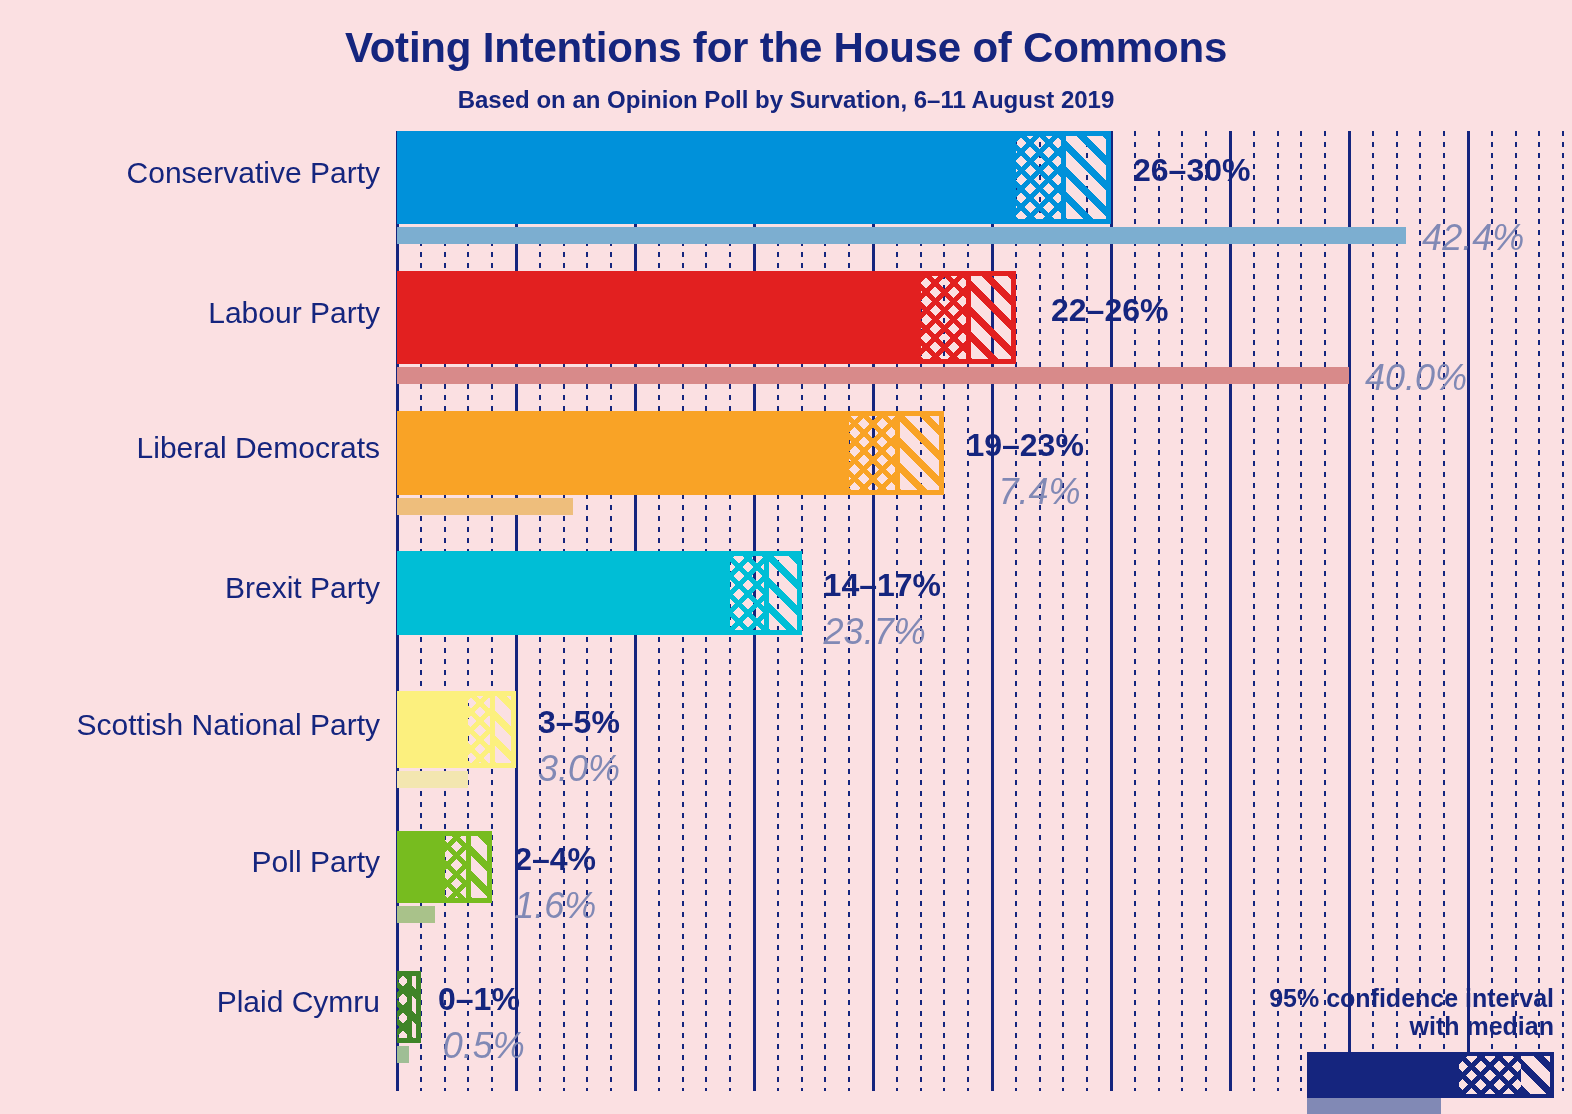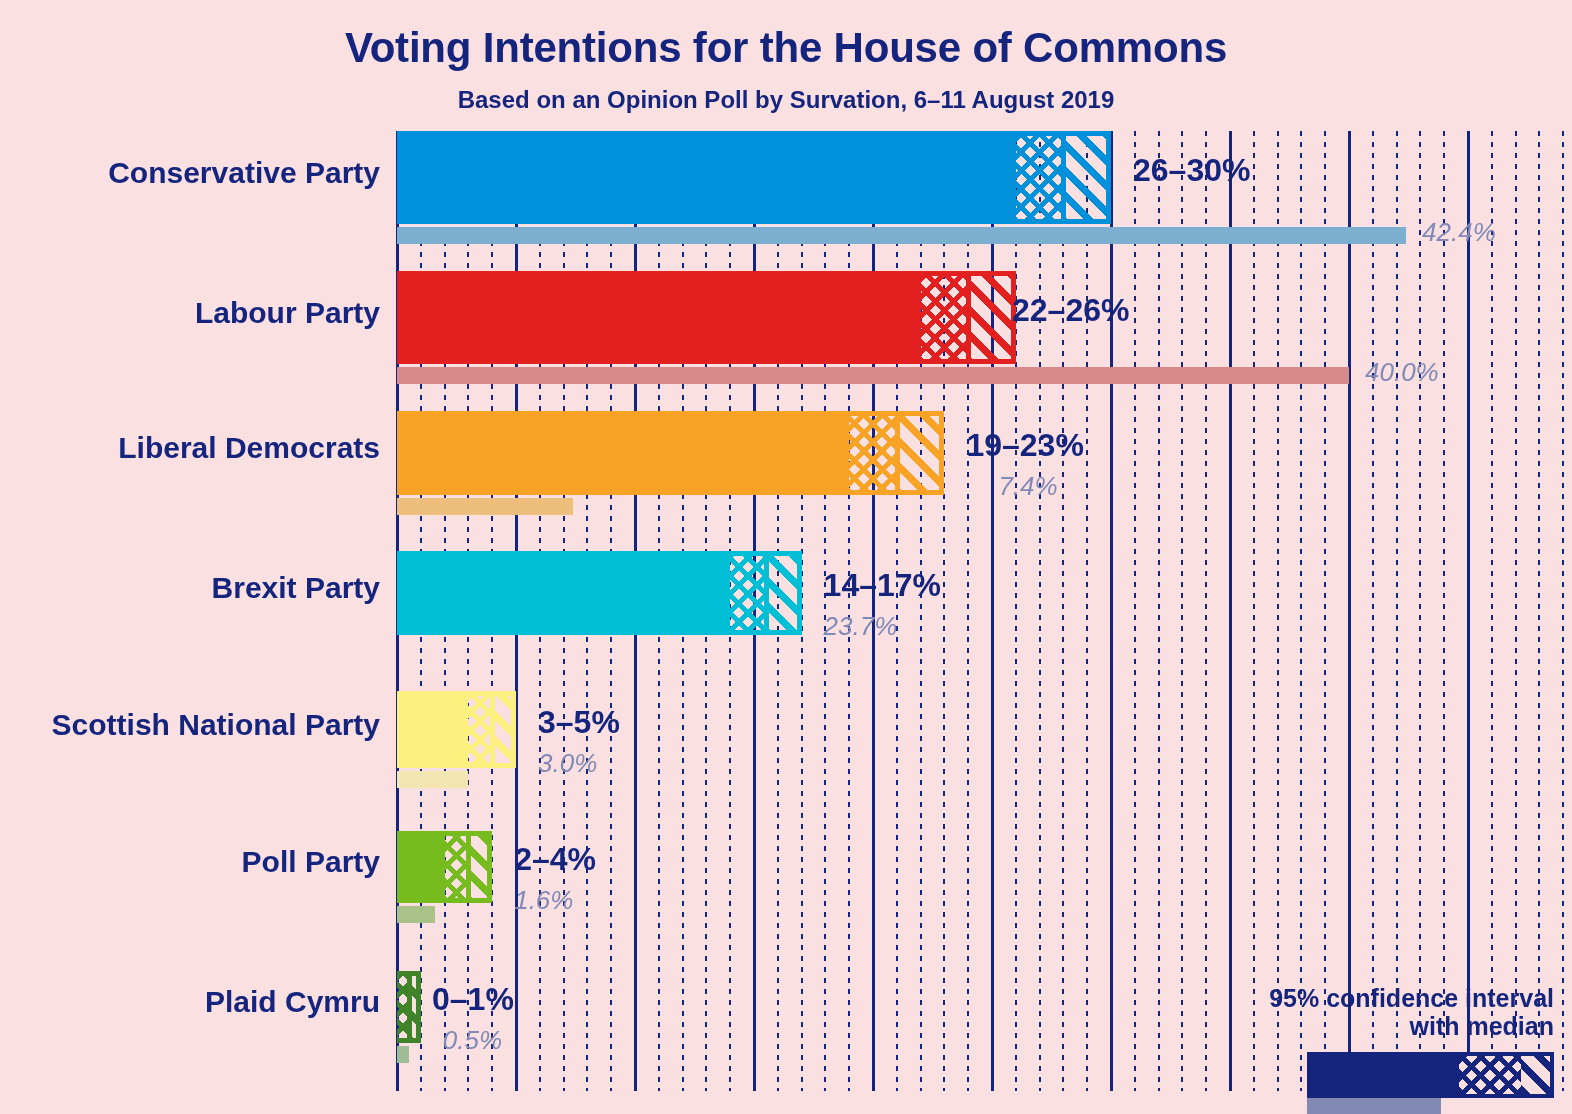--- a/index.html
+++ b/index.html
@@ -53,28 +53,28 @@
   .frame{position:absolute;top:0;height:100%;box-sizing:border-box;}
   .lastbar{position:absolute;left:0;height:17px;}
 
   .valtext{
     position:absolute;
     font-size:32px;font-weight:bold;color:#15257E;
     white-space:nowrap;
   }
   .lastval{
     position:absolute;
-    font-size:26px;font-style:italic;color:#8189B5;
+    font-size:36px;font-style:italic;color:#8189B5;
     white-space:nowrap;
   }
   .plabel{
     position:absolute;
     right:1192px;
     text-align:center;
-    font-size:30px;font-weight:bold;color:#15257E;
+    font-size:30px;font-weight:normal;color:#15257E;
     white-space:nowrap;
   }
 
   
   #legend{position:absolute;right:18px;bottom:12px;width:330px;}
   .legtext{
     text-align:right;font-size:25px;font-weight:bold;color:#15257E;
     line-height:1.12;
   }
   .legbarrow{position:relative;height:50px;margin-top:12px;}
@@ -159,21 +159,21 @@
         </div>
         <div class="row" style="top: 140px; left: 0px; width: 1175px; height: 118px;">
           <div class="lastbar" style="top: 96px; width: 952px; background: rgb(216, 138, 138);"></div>
           <div class="barwrap" style="width: 618.8px; height: 93px;">
             <div class="solid" style="width: 523.6px; background: rgb(226, 32, 32);"></div>
             <div class="median" style="left: 523.6px; width: 47.6px; background-image: repeating-linear-gradient(45deg, rgb(226, 32, 32) 0px, rgb(226, 32, 32) 5px, transparent 5px, transparent 13px), repeating-linear-gradient(-45deg, rgb(226, 32, 32) 0px, rgb(226, 32, 32) 5px, transparent 5px, transparent 13px);"></div>
             <div class="cihatch" style="left: 571.2px; width: 47.6px; background-image: repeating-linear-gradient(45deg, rgb(226, 32, 32) 0px, rgb(226, 32, 32) 7px, transparent 7px, transparent 18px);"></div>
             <div class="frame" style="left: 0px; width: 618.8px; border-top: 5px solid rgb(226, 32, 32); border-right: 5px solid rgb(226, 32, 32); border-bottom: 5px solid rgb(226, 32, 32); border-left: none; border-image: initial;"></div>
             <div style="position: absolute; top: 0px; height: 100%; width: 5px; left: 569.2px; background: rgb(226, 32, 32);"></div>
           </div>
-          <div class="valtext" style="left: 615px; top: 20.5px;">22–26%</div>
+          <div class="valtext" style="left: 654px; top: 20.5px;">22–26%</div>
           <div class="lastval" style="left: 968px; top: 86px;">40.0%</div>
           <div class="plabel" style="top: 24.5px;">Labour Party</div>
         </div>
         <div class="row" style="top: 280px; left: 0px; width: 1175px; height: 109px;">
           <div class="lastbar" style="top: 87px; width: 176.12px; background: rgb(238, 190, 124);"></div>
           <div class="barwrap" style="width: 547.4px; height: 84px;">
             <div class="solid" style="width: 452.2px; background: rgb(249, 163, 38);"></div>
             <div class="median" style="left: 452.2px; width: 47.6px; background-image: repeating-linear-gradient(45deg, rgb(249, 163, 38) 0px, rgb(249, 163, 38) 5px, transparent 5px, transparent 13px), repeating-linear-gradient(-45deg, rgb(249, 163, 38) 0px, rgb(249, 163, 38) 5px, transparent 5px, transparent 13px);"></div>
             <div class="cihatch" style="left: 499.8px; width: 47.6px; background-image: repeating-linear-gradient(45deg, rgb(249, 163, 38) 0px, rgb(249, 163, 38) 7px, transparent 7px, transparent 18px);"></div>
             <div class="frame" style="left: 0px; width: 547.4px; border-top: 5px solid rgb(249, 163, 38); border-right: 5px solid rgb(249, 163, 38); border-bottom: 5px solid rgb(249, 163, 38); border-left: none; border-image: initial;"></div>
@@ -223,21 +223,21 @@
         </div>
         <div class="row" style="top: 840px; left: 0px; width: 1175px; height: 97px;">
           <div class="lastbar" style="top: 75px; width: 11.9px; background: rgb(159, 190, 149);"></div>
           <div class="barwrap" style="width: 23.8px; height: 72px;">
             <div class="solid" style="width: 0px; background: rgb(63, 132, 40);"></div>
             <div class="median" style="left: 0px; width: 11.9px; background-image: repeating-linear-gradient(45deg, rgb(63, 132, 40) 0px, rgb(63, 132, 40) 5px, transparent 5px, transparent 13px), repeating-linear-gradient(-45deg, rgb(63, 132, 40) 0px, rgb(63, 132, 40) 5px, transparent 5px, transparent 13px);"></div>
             <div class="cihatch" style="left: 11.9px; width: 11.9px; background-image: repeating-linear-gradient(45deg, rgb(63, 132, 40) 0px, rgb(63, 132, 40) 7px, transparent 7px, transparent 18px);"></div>
             <div class="frame" style="left: 0px; width: 23.8px; border-top: 5px solid rgb(63, 132, 40); border-right: 5px solid rgb(63, 132, 40); border-bottom: 5px solid rgb(63, 132, 40); border-left: none; border-image: initial;"></div>
             <div style="position: absolute; top: 0px; height: 100%; width: 5px; left: 9.9px; background: rgb(63, 132, 40);"></div>
           </div>
-          <div class="valtext" style="left: 35px; top: 10px; text-align: right;">0–1%</div>
+          <div class="valtext" style="left: 41px; top: 10px; text-align: right;">0–1%</div>
           <div class="lastval" style="left: 45.8px; top: 54px;">0.5%</div>
           <div class="plabel" style="top: 14px;">Plaid Cymru</div>
         </div>
       </div>
   </div>
 
   <div id="legend">
     <div class="legtext">95% confidence interval</div>
     <div class="legtext">with median</div>
     <div class="legbarrow">

